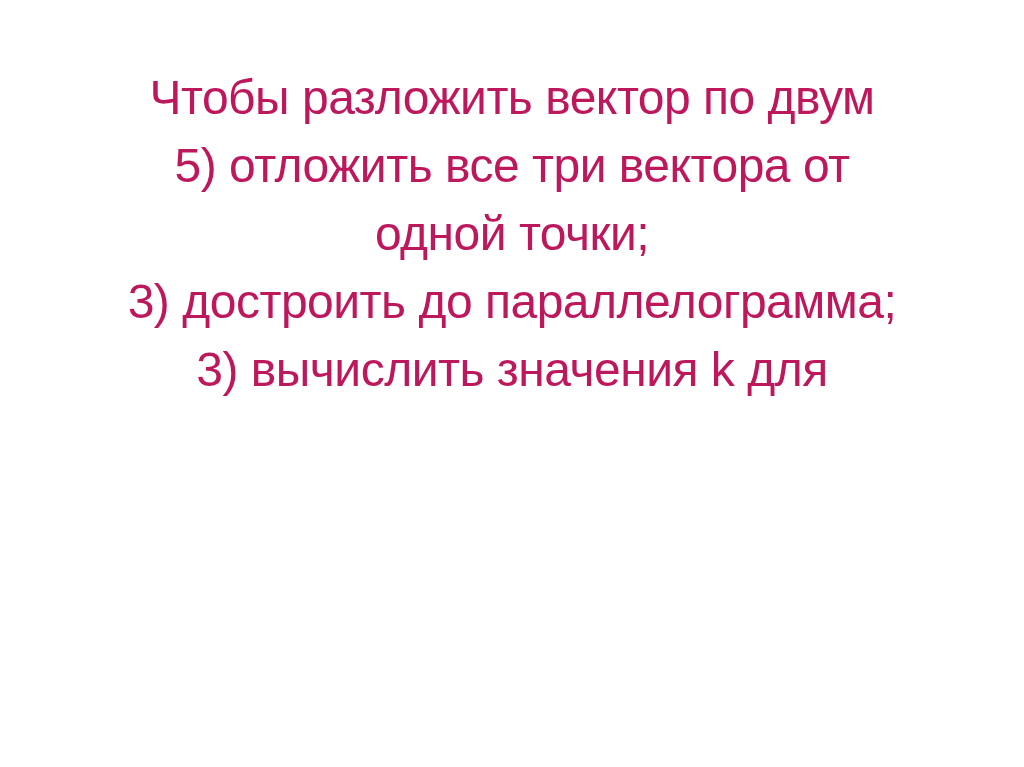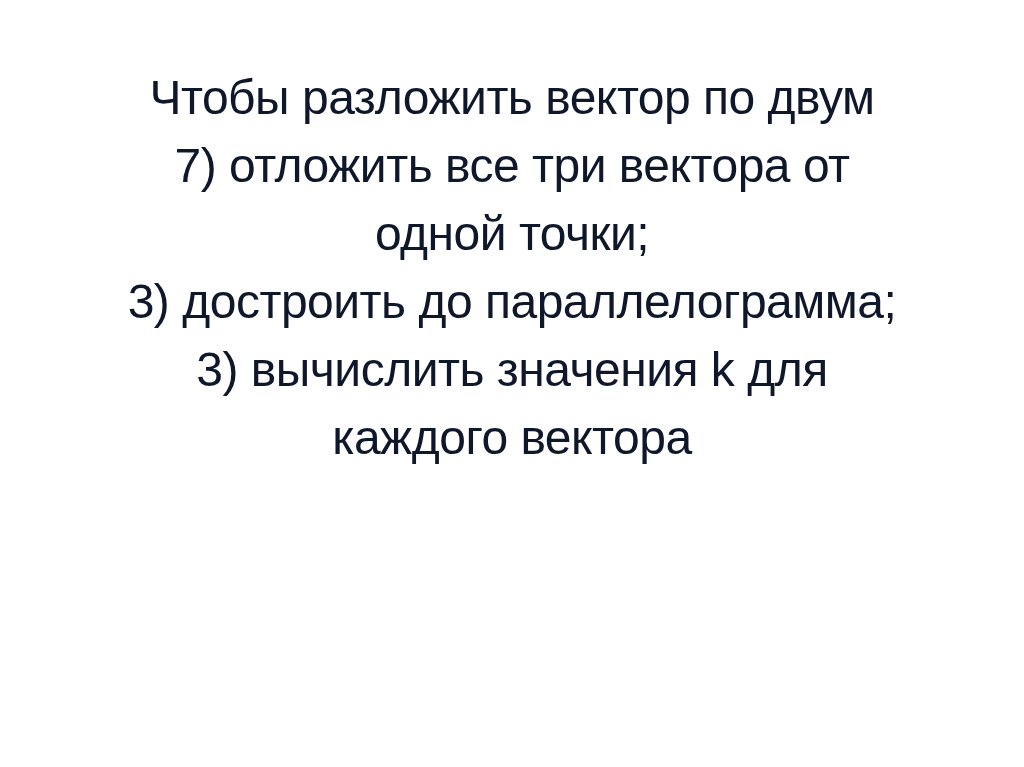--- a/index.html
+++ b/index.html
@@ -23,30 +23,29 @@
   .slide-text {
     width: 100%;
     text-align: center;
   }
   .slide-text .line {
     margin: 0;
     padding: 0 40px;
     font-size: 48px;
     line-height: 68px;
     font-weight: 400;
-    color: #0f172a;
+    color: #be185d;
     letter-spacing: -0.5px;
     white-space: nowrap;
   }
 </style>
 </head>
 <body>
 
 <div class="slide">
   <div class="slide-text">
     <p class="line">Чтобы разложить вектор по двум</p>
-    <p class="line">7) отложить все три вектора от</p>
+    <p class="line">5) отложить все три вектора от</p>
     <p class="line">одной точки;</p>
     <p class="line">3) достроить до параллелограмма;</p>
     <p class="line">3) вычислить значения k для</p>
-    <p class="line">каждого вектора</p>
   </div>
 </div>
 
 </body></html>

